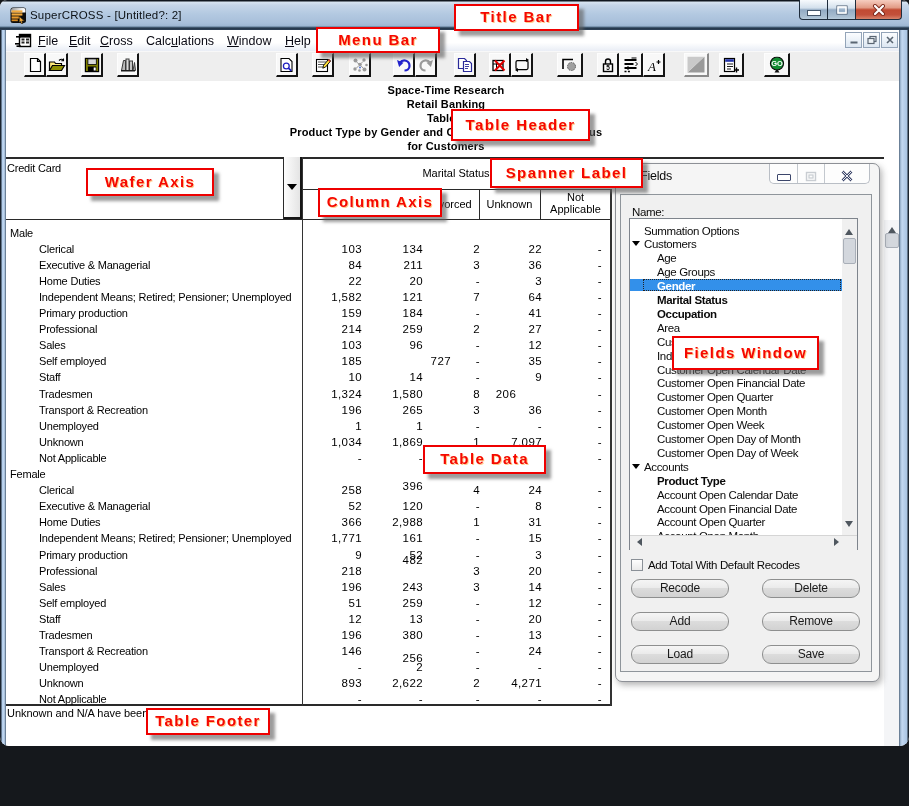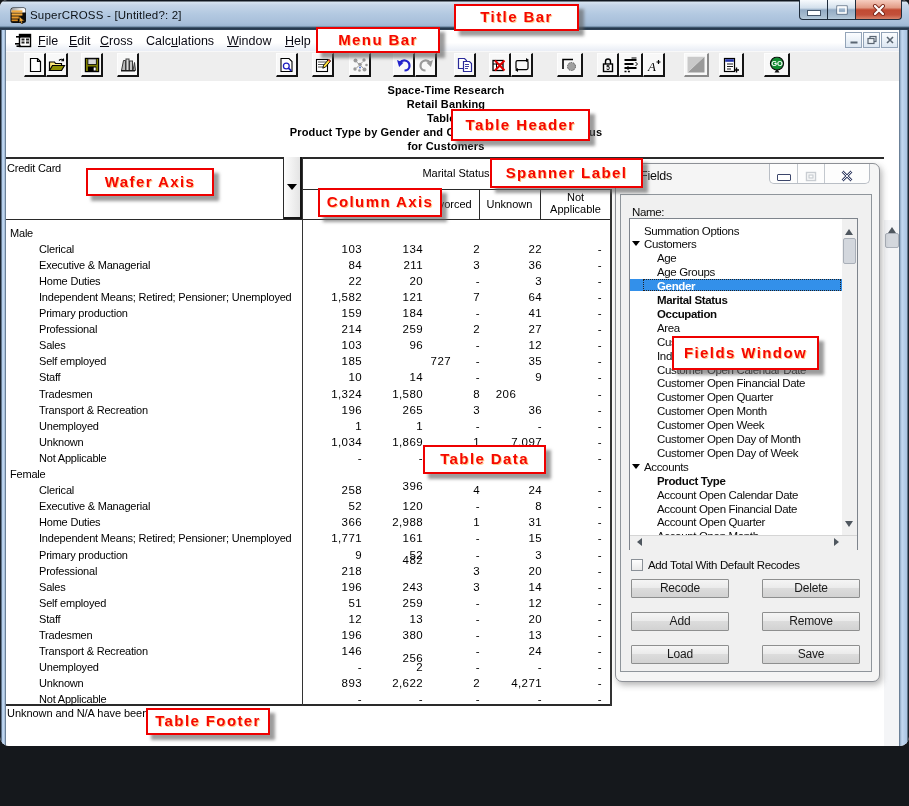--- a/index.html
+++ b/index.html
@@ -40,21 +40,21 @@
 #bl{left:0;top:30px;width:6px;height:776px;background:linear-gradient(to right,#1c2530 0,#1c2530 1px,#b0cbe9 2px,#c3d8f1 4px,#8fa9c4 5px,#47586c 6px);}
 #br{left:899px;top:30px;width:10px;height:776px;background:linear-gradient(to right,#47586c 0,#8fa9c4 1px,#c3d8f1 3px,#a9c4e2 8px,#1c2530 9px);}
 #bb{left:0;top:799px;width:909px;height:7px;background:linear-gradient(to bottom,#47586c 0,#b3cdea 1px,#c3d8f1 3px,#9db8d5 5px,#1c2530 6px);}
 
 #dlg{left:615px;top:163px;width:263px;height:517px;background:#f5f5f5;
  border:1px solid #8d9096;border-radius:7px;box-shadow:2px 3px 6px rgba(60,60,60,.38);}
 #dlgin{left:620px;top:194px;width:252px;height:478px;background:#f0f0f0;border:1px solid #8f959b;box-sizing:border-box;}
 #dlgcap{left:769px;top:164px;width:101px;height:20px;background:#fdfdfd;border:1px solid #b9bec5;border-top:none;border-radius:0 0 5px 5px;box-sizing:border-box;}
 .fl{font-size:11.5px;letter-spacing:-0.35px;color:#0a0a0a;line-height:13px;white-space:nowrap;}
 #lb{left:629px;top:218px;width:229px;height:332px;border:1px solid #7e848c;background:#fff;box-sizing:border-box;}
-.w7b{background:linear-gradient(#f5f5f5,#ebebeb 45%,#dcdcdc 50%,#d2d2d2);border:1px solid #8e8f8f;border-radius:1px;box-sizing:border-box;font-size:12px;letter-spacing:-0.2px;color:#1a1a1a;text-align:center;line-height:17px;}
+.w7b{background:linear-gradient(#f5f5f5,#ebebeb 45%,#dcdcdc 50%,#d2d2d2);border:1px solid #8e8f8f;border-radius:9px;box-sizing:border-box;font-size:12px;letter-spacing:-0.2px;color:#1a1a1a;text-align:center;line-height:17px;}
 
 .rl{border:2.5px solid #ee0000;background:#fff;box-sizing:border-box;z-index:50;
  box-shadow:5px 5px 3px rgba(95,95,95,.62);text-align:center;letter-spacing:1.4px;
  font-weight:bold;color:#f50800;font-size:15px;
  text-shadow:1px 1px 0 rgba(255,140,0,.45);}
 </style></head><body>
 <div id="pg">
     <div id="win">
 
 <div id="tb" class="ab"></div>

